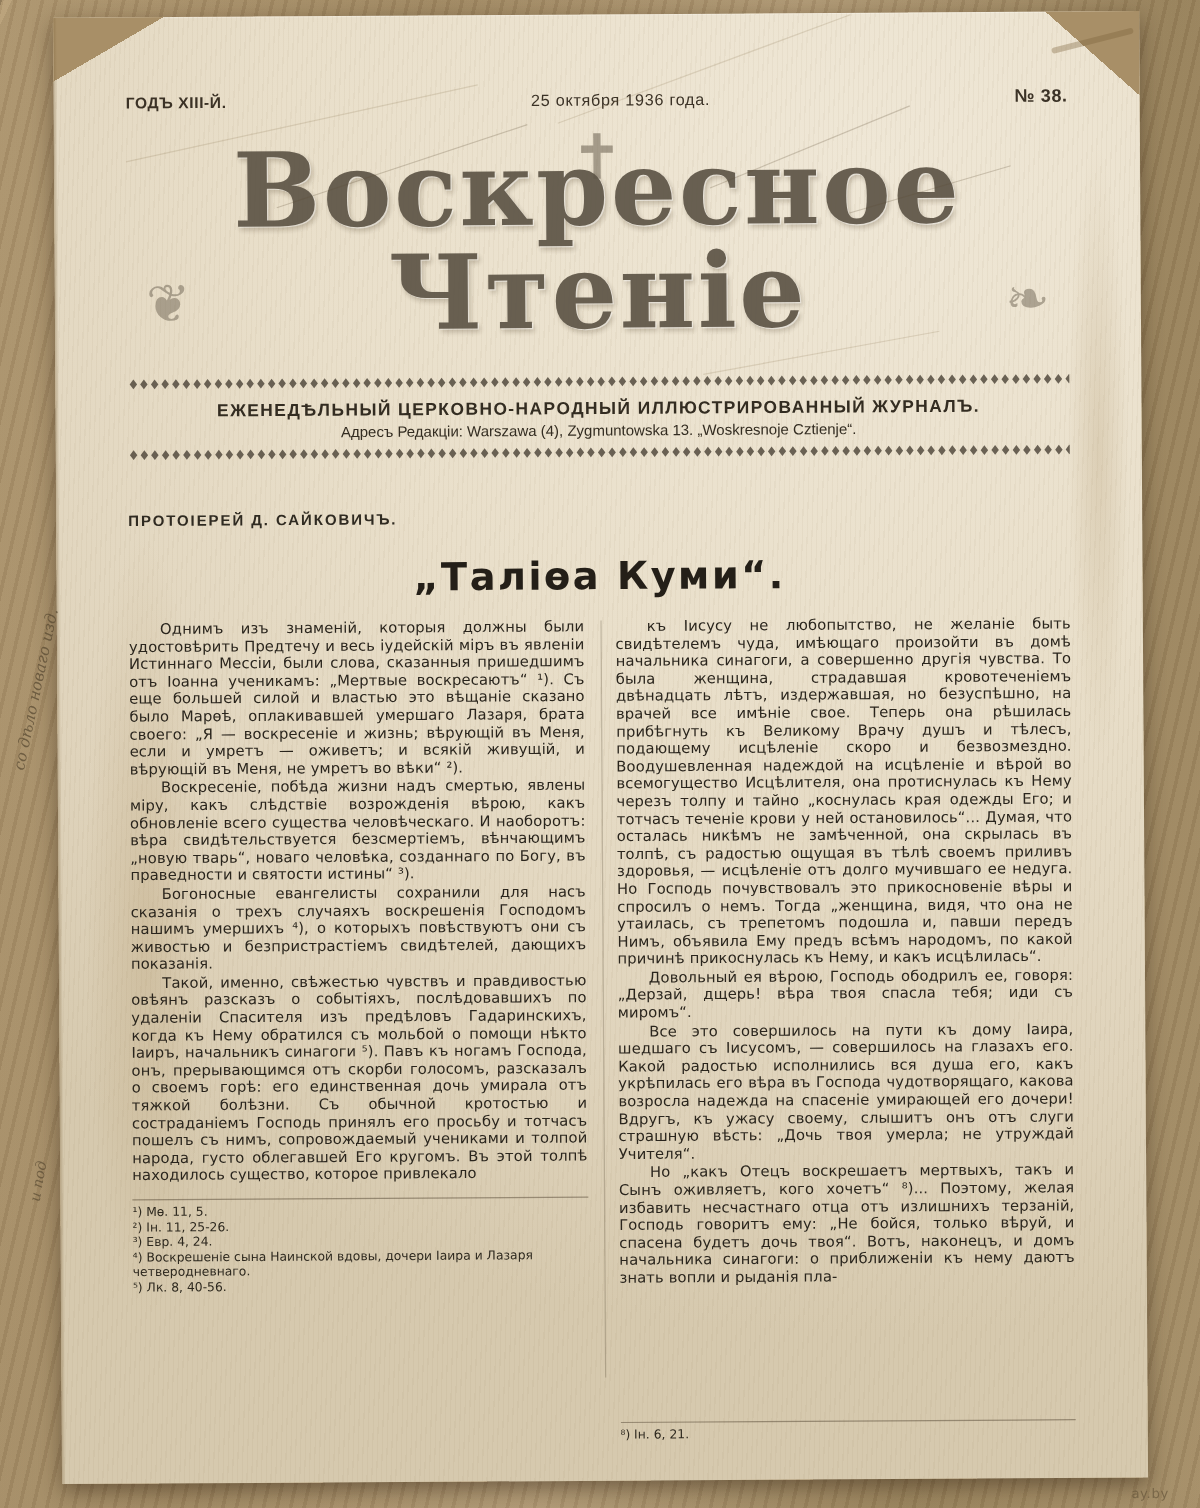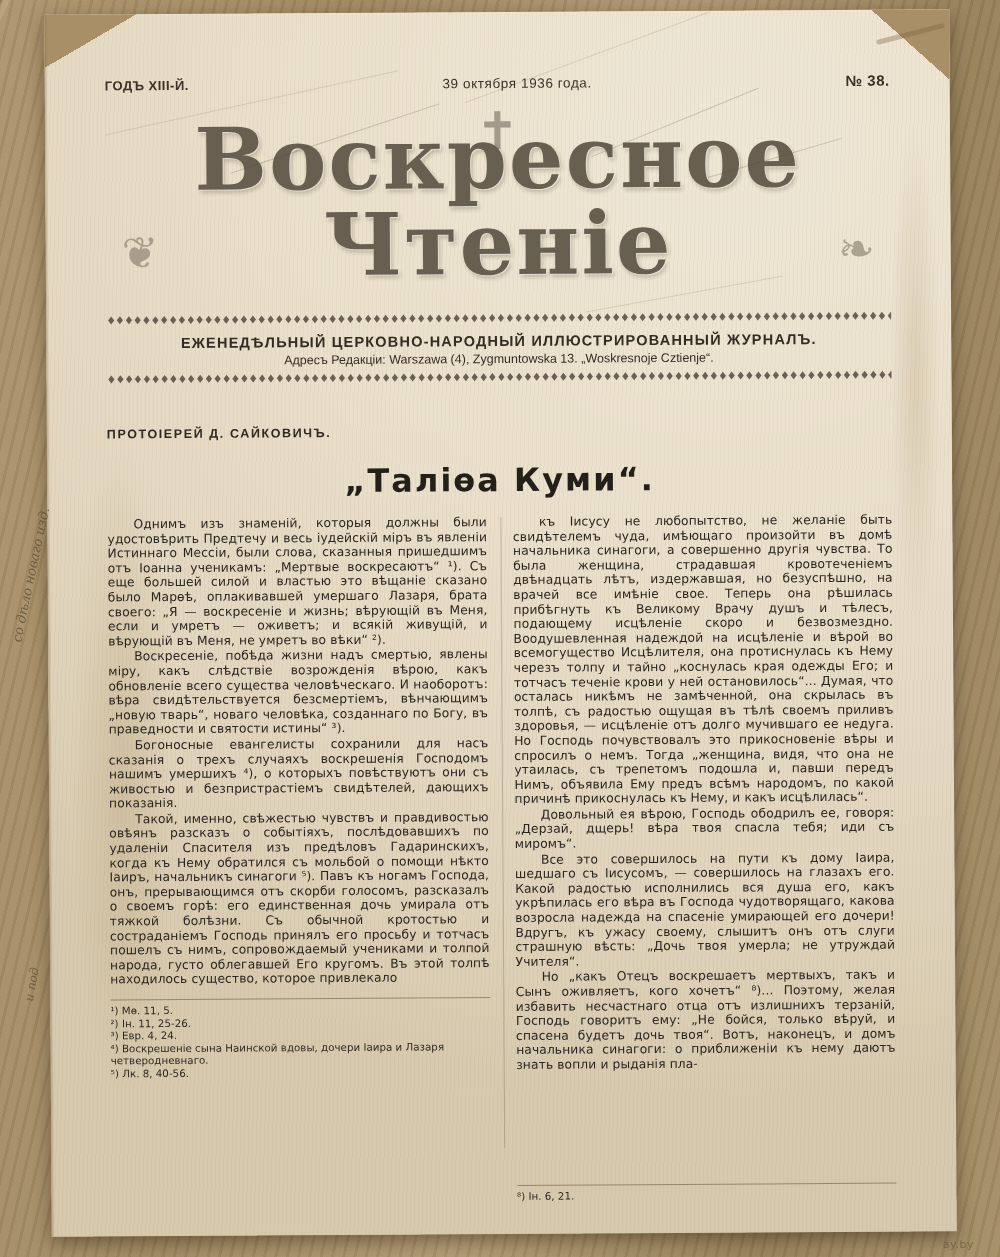--- a/index.html
+++ b/index.html
@@ -185,21 +185,21 @@
 
 <div class="page">
   <div class="tear-tl"></div>
   <div class="tear-tr"></div>
   <div class="fold"></div>
 
   <div class="inner">
 
     <div class="topline">
       <div class="left">ГОДЪ XIII-Й.</div>
-      <div class="mid">39 октября 1936 года.</div>
+      <div class="mid">25 октября 1936 года.</div>
       <div class="right">№ 38.</div>
     </div>
 
     <div class="title-art">
       <div class="flourish">✝</div>
       <div class="orn-left">❦</div>
       <div class="orn-right">❧</div>
       <div class="logo">Воскресное Чтенiе</div>
       <div class="scratch" style="left:120px;top:40px;width:220px;transform:rotate(-18deg)"></div>
       <div class="scratch" style="left:480px;top:26px;width:180px;transform:rotate(-22deg)"></div>

